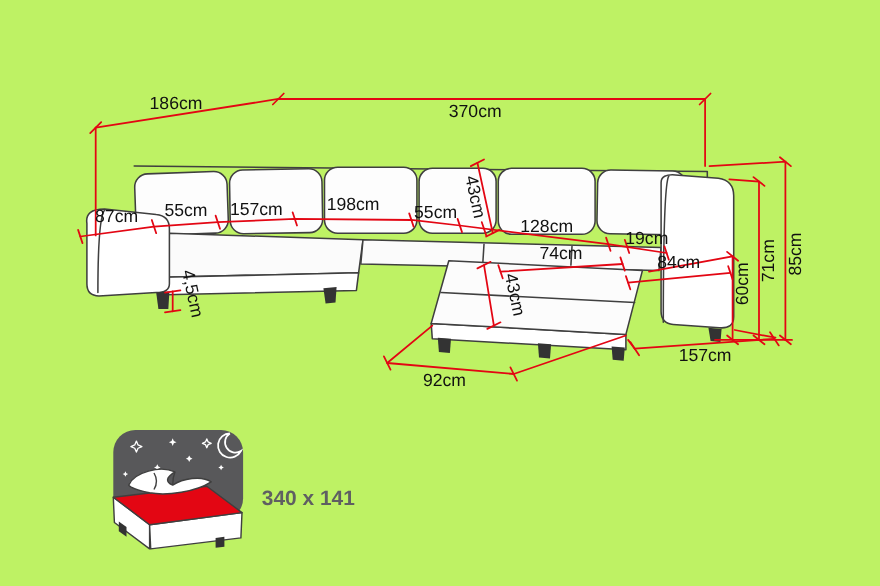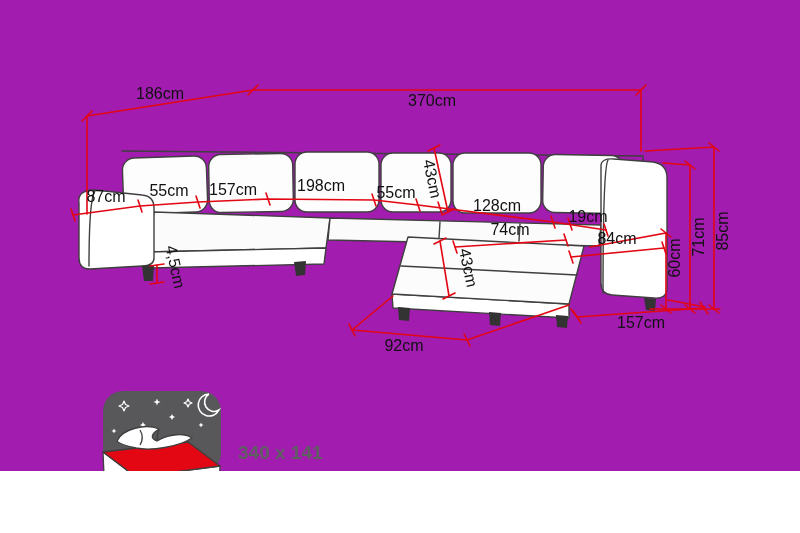--- a/index.html
+++ b/index.html
@@ -1,16 +1,16 @@
 <!DOCTYPE html>
 <html><head>
 <meta charset="utf-8">
 <style>
   html,body{margin:0;padding:0;background:#ffffff;}
-  .stage{position:relative;width:800px;height:471px;background:#a21caf;overflow:hidden;}
+  .stage{position:relative;width:800px;height:533px;background:#bef264;overflow:hidden;}
   svg{display:block;}
   .dims text{font-family:"Liberation Sans",sans-serif;font-size:16px;fill:#111111;}
   .sleep-label{font-family:"Liberation Sans",sans-serif;font-size:19px;font-weight:bold;fill:#5f5f62;}
 </style>
 </head>
 <body>
 
 <div class="stage">
 <svg width="800" height="533" viewBox="0 0 800 533" xmlns="http://www.w3.org/2000/svg">
 

